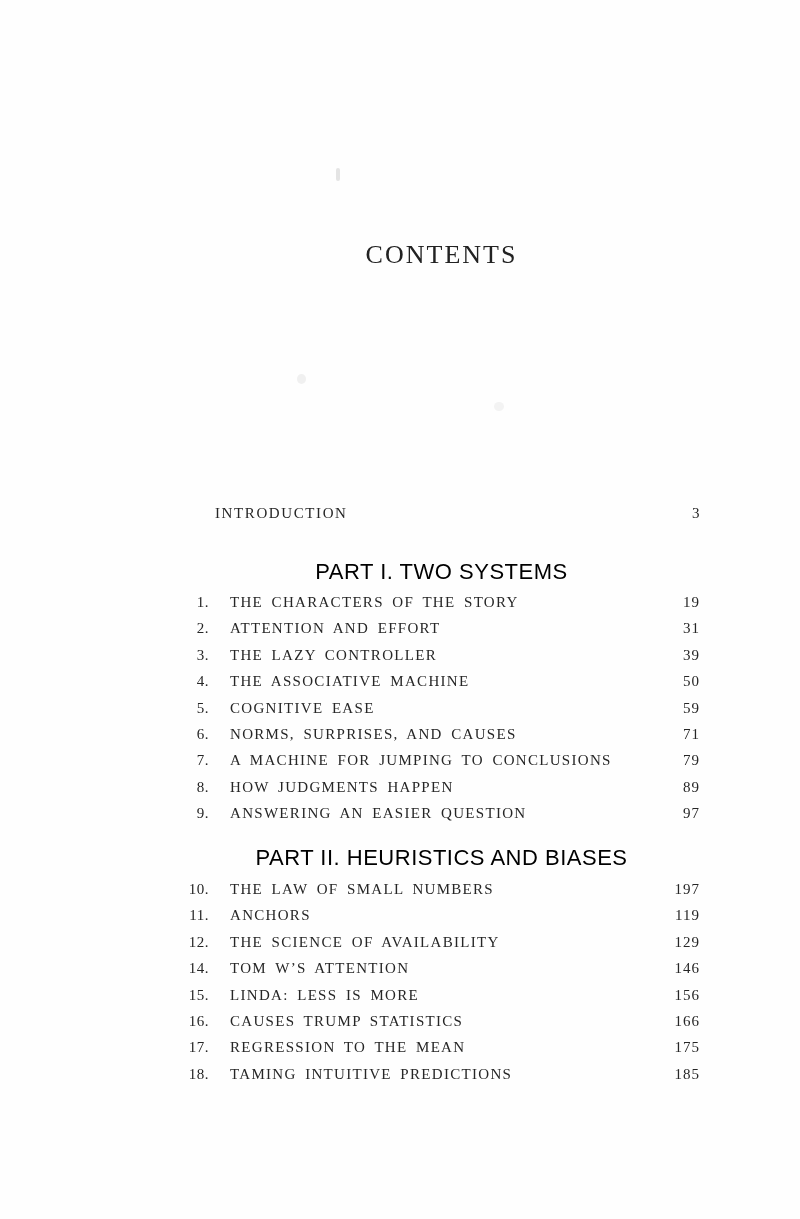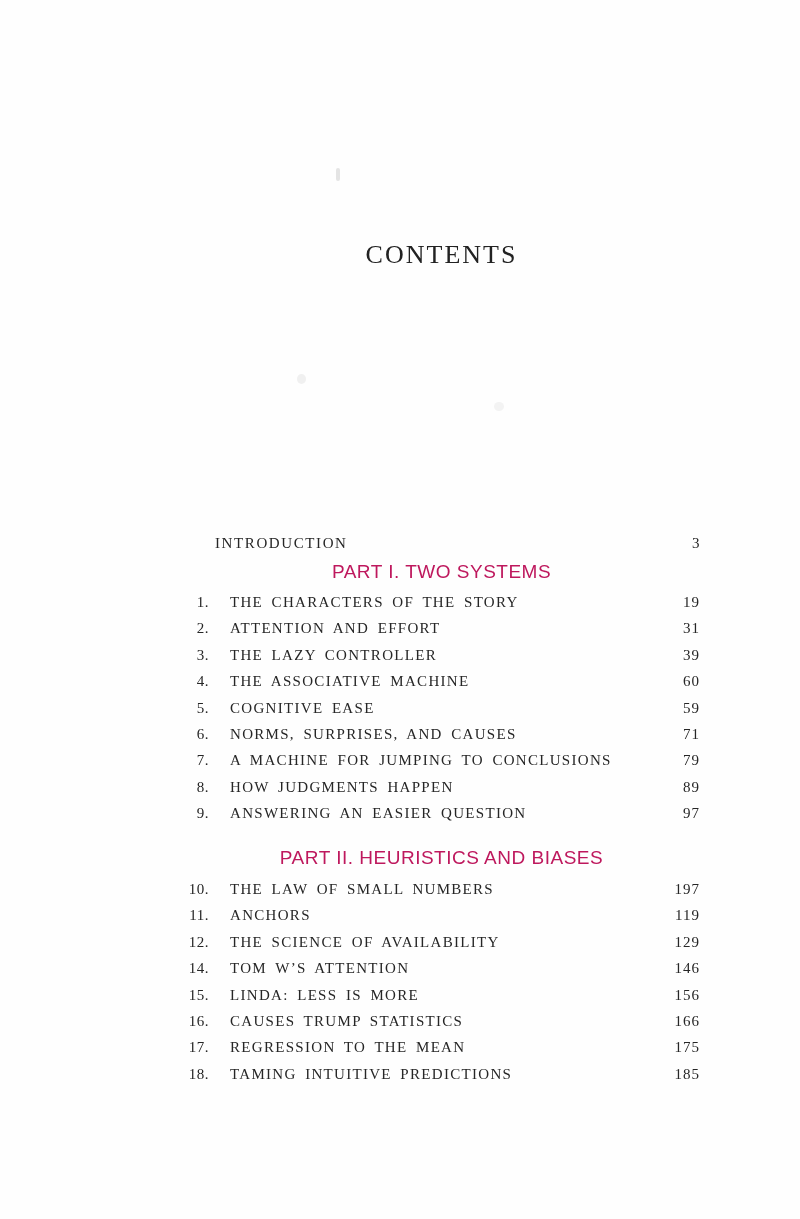--- a/index.html
+++ b/index.html
@@ -18,43 +18,43 @@
     left: 183px;
     width: 517px;
     text-align: center;
     font-size: 26px;
     line-height: 30px;
     letter-spacing: 2px;
     color: #222;
   }
   .intro-row {
     position: absolute;
-    top: 534px;
+    top: 504px;
     left: 183px;
     width: 517px;
     display: flex;
     align-items: baseline;
     padding-left: 32px;
     box-sizing: border-box;
     font-size: 15px;
     line-height: 18px;
     letter-spacing: 1.6px;
     color: #262626;
   }
   .intro-page { margin-left: auto; letter-spacing: 0.5px; }
   .part-heading {
     position: absolute;
     left: 183px;
     width: 517px;
     text-align: center;
     font-family: "Liberation Sans", sans-serif;
-    font-size: 19px;
+    font-size: 22px;
     line-height: 24px;
     letter-spacing: 0.5px;
-    color: #be185d;
+    color: #000000;
   }
   .part1-heading { top: 560px; }
   .part2-heading { top: 846px; }
   .toc-list {
     position: absolute;
     left: 183px;
     width: 517px;
   }
   .part1-list { top: 594px; }
   .part2-list { top: 881px; }
@@ -145,21 +145,21 @@
 
       <div class="toc-row">
         <span class="toc-num">3.</span>
         <span class="toc-title">THE LAZY CONTROLLER</span>
         <span class="toc-page">39</span>
       </div>
 
       <div class="toc-row">
         <span class="toc-num">4.</span>
         <span class="toc-title">THE ASSOCIATIVE MACHINE</span>
-        <span class="toc-page">60</span>
+        <span class="toc-page">50</span>
       </div>
 
       <div class="toc-row">
         <span class="toc-num">5.</span>
         <span class="toc-title">COGNITIVE EASE</span>
         <span class="toc-page">59</span>
       </div>
 
       <div class="toc-row">
         <span class="toc-num">6.</span>

